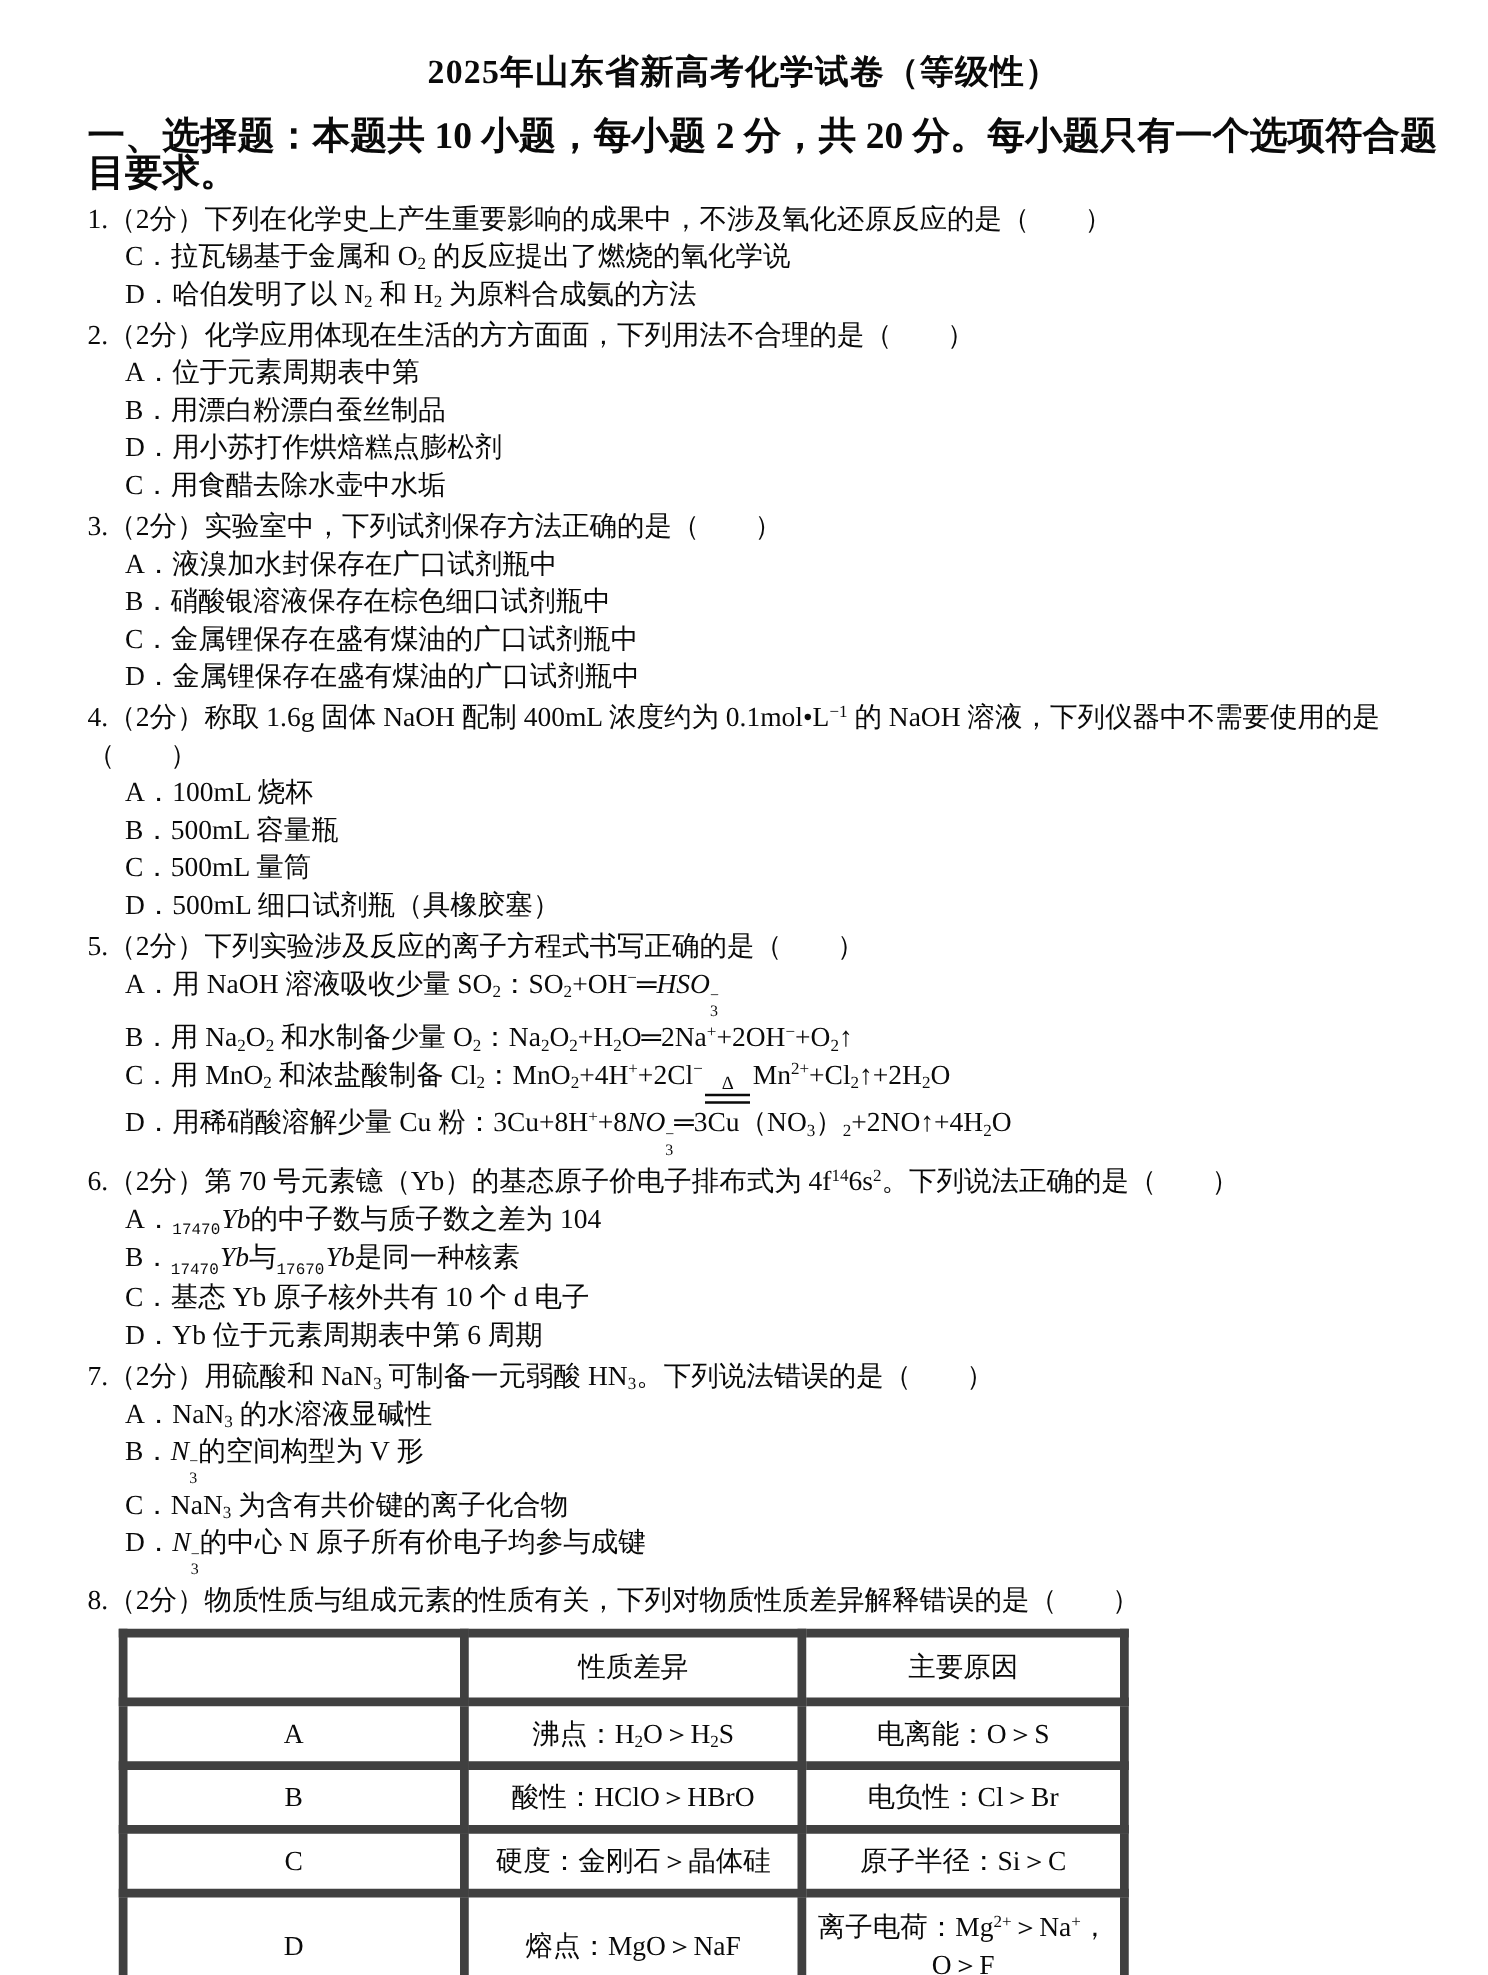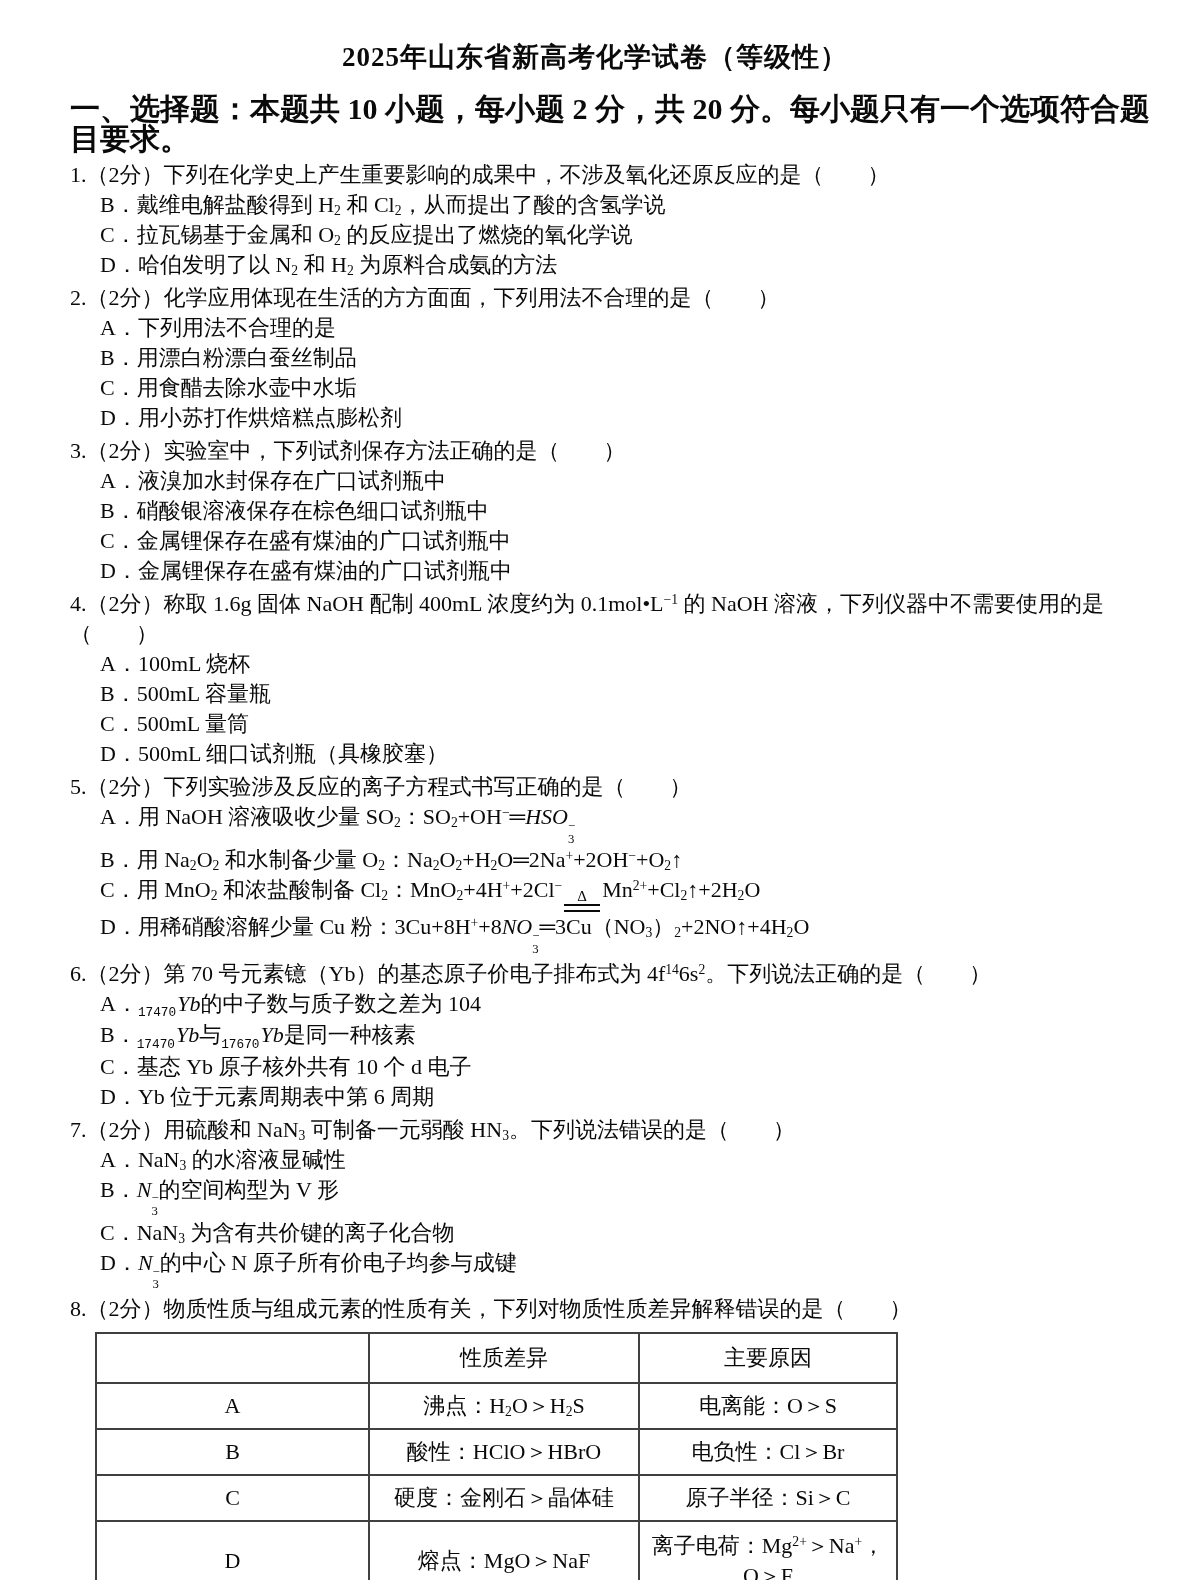--- a/index.html
+++ b/index.html
@@ -47,48 +47,47 @@
   .deq .l {
     width: 36px; height: 4px; margin-top: 1px; box-sizing: content-box;
     border-top: 2.5px solid #0a0a0a; border-bottom: 2.5px solid #0a0a0a;
   }
 
   table.ptable {
     border-collapse: collapse; table-layout: fixed;
     margin: 8px 0 0 95px; width: 801px;
   }
   table.ptable td {
-    border: 2px solid #404040; text-align: center; vertical-align: middle;
+    border: 7px solid #404040; text-align: center; vertical-align: middle;
     padding: 2px 4px; height: 40px; line-height: 30px;
   }
   table.ptable tr.head td { height: 44px; }
   table.ptable tr.tall td { height: 74px; }
 </style>
 </head>
 <body>
 
 <main class="page">
 
   <h1 class="title">2025年山东省新高考化学试卷（等级性）</h1>
 
   <p class="section">一、选择题：本题共 10 小题，每小题 2 分，共 20 分。每小题只有一个选项符合题目要求。</p>
 
   <section>
     <p class="stem">1.（2分）下列在化学史上产生重要影响的成果中，不涉及氧化还原反应的是（　　）</p>
-    <p class="opt">B．戴维电解盐酸得到 H<sub>2</sub> 和 Cl<sub>2</sub>，从而提出了酸的含氢学说</p>
     <p class="opt">C．拉瓦锡基于金属和 O<sub>2</sub> 的反应提出了燃烧的氧化学说</p>
     <p class="opt">D．哈伯发明了以 N<sub>2</sub> 和 H<sub>2</sub> 为原料合成氨的方法</p>
   </section>
 
   <section>
     <p class="stem">2.（2分）化学应用体现在生活的方方面面，下列用法不合理的是（　　）</p>
-    <p class="opt">A．下列用法不合理的是</p>
+    <p class="opt">A．位于元素周期表中第</p>
     <p class="opt">B．用漂白粉漂白蚕丝制品</p>
+    <p class="opt">D．用小苏打作烘焙糕点膨松剂</p>
     <p class="opt">C．用食醋去除水壶中水垢</p>
-    <p class="opt">D．用小苏打作烘焙糕点膨松剂</p>
   </section>
 
   <section>
     <p class="stem">3.（2分）实验室中，下列试剂保存方法正确的是（　　）</p>
     <p class="opt">A．液溴加水封保存在广口试剂瓶中</p>
     <p class="opt">B．硝酸银溶液保存在棕色细口试剂瓶中</p>
     <p class="opt">C．金属锂保存在盛有煤油的广口试剂瓶中</p>
     <p class="opt">D．金属锂保存在盛有煤油的广口试剂瓶中</p>
   </section>
 

